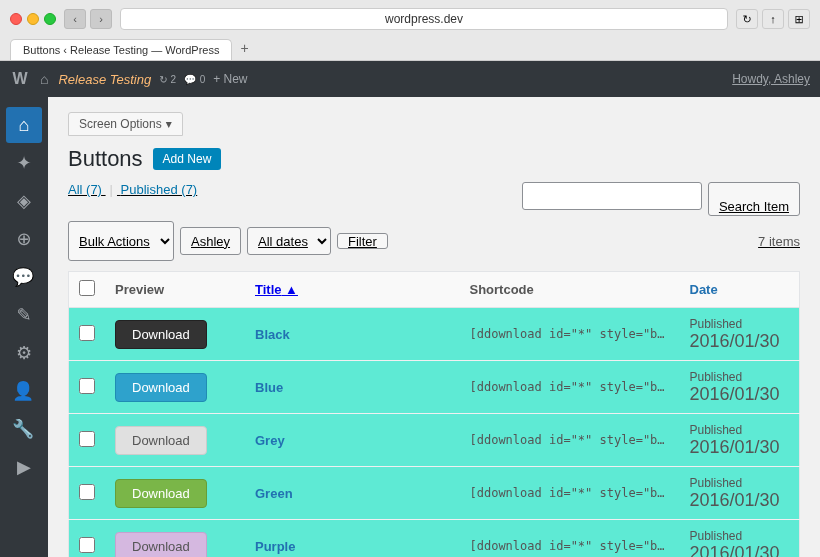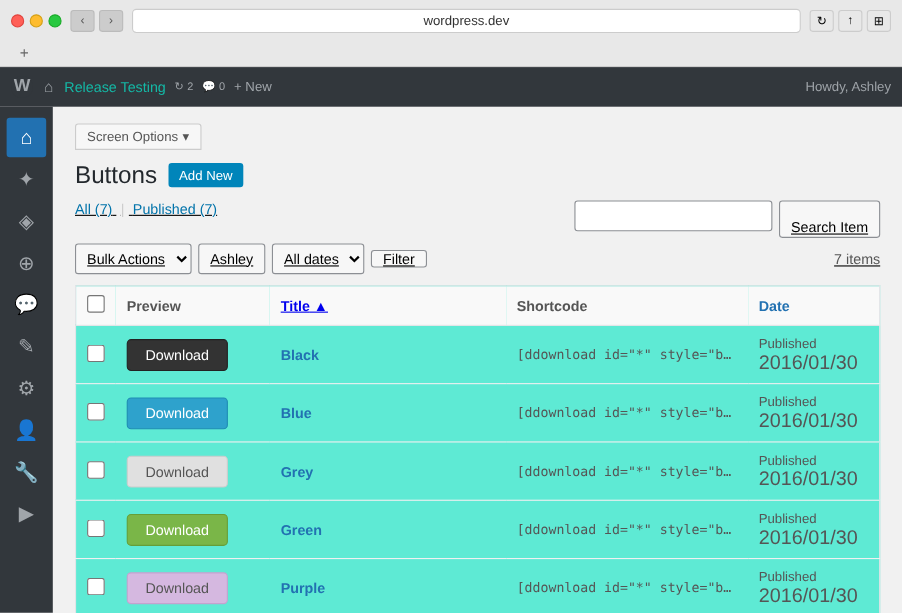--- a/index.html
+++ b/index.html
@@ -20,25 +20,25 @@
     .browser-action-btn { background: none; border: 1px solid #ccc; border-radius: 3px; width: 22px; height: 20px; display: flex; align-items: center; justify-content: center; cursor: pointer; font-size: 11px; }
     .browser-tab-bar { display: flex; align-items: flex-end; gap: 0; }
     .browser-tab { background: white; border: 1px solid #ccc; border-bottom: none; border-radius: 5px 5px 0 0; padding: 4px 12px; font-size: 11px; color: #333; max-width: 300px; white-space: nowrap; overflow: hidden; text-overflow: ellipsis; }
     .browser-tab-new { background: none; border: none; padding: 4px 8px; font-size: 14px; color: #666; cursor: pointer; }
 
     
     .wp-admin-bar { background: #32373c; height: 36px; display: flex; align-items: center; padding: 0 10px; color: white; font-size: 13px; }
     .wp-admin-bar-left { display: flex; align-items: center; gap: 8px; flex: 1; }
     .wp-logo { width: 20px; height: 20px; background: #32373c; color: #a0a5aa; font-size: 16px; font-weight: bold; display: flex; align-items: center; justify-content: center; border-radius: 50%; }
     .wp-home-icon { color: #a0a5aa; font-size: 14px; margin: 0 2px; }
-    .wp-site-name { color: #14b8a6; font-size: 13px; }
+    .wp-site-name { color: #fdba74; font-size: 13px; font-style: italic; }
     .wp-bar-item { color: #a0a5aa; font-size: 12px; display: flex; align-items: center; gap: 3px; }
     .wp-bar-item span { font-size: 10px; }
     .wp-new-btn { color: #a0a5aa; font-size: 12px; }
-    .wp-admin-bar-right { color: #9ea3a8; font-size: 12px; }
+    .wp-admin-bar-right { color: #9ea3a8; font-size: 12px; text-decoration: underline; }
 
     
     .wp-layout { display: flex; height: calc(557px - 80px); }
 
     
     .wp-sidebar { background: #32373c; width: 48px; flex-shrink: 0; display: flex; flex-direction: column; align-items: center; padding-top: 10px; gap: 2px; }
     .sidebar-icon { width: 36px; height: 36px; display: flex; align-items: center; justify-content: center; color: #a0a5aa; font-size: 18px; cursor: pointer; border-radius: 3px; }
     .sidebar-icon:hover, .sidebar-icon.active { background: #0073aa; color: white; }
     .sidebar-icon.active { background: #2271b1; }
 
@@ -55,21 +55,21 @@
     .add-new-btn { background: #0085ba; color: white; border: none; border-radius: 3px; padding: 4px 10px; font-size: 12px; cursor: pointer; text-decoration: none; }
 
     
     .filter-bar { margin-bottom: 10px; text-decoration: underline; }
     .filter-links { margin-bottom: 8px; font-size: 13px; color: #555; }
     .filter-links a { color: #0073aa; text-decoration: none; }
     .filter-links .separator { color: #ccc; margin: 0 4px; }
     .filter-actions { display: flex; align-items: center; gap: 6px; justify-content: space-between; }
     .filter-actions-left { display: flex; align-items: center; gap: 6px; }
     .filter-actions-right { font-size: 13px; color: #555; }
-    .bulk-actions-select { height: 28px; border: 1px solid #8c8f94; border-radius: 3px; padding: 0 6px; font-size: 13px; background: #f7f7f7; cursor: pointer; }
+    .bulk-actions-select { height: 40px; border: 1px solid #8c8f94; border-radius: 3px; padding: 0 6px; font-size: 13px; background: #f7f7f7; cursor: pointer; }
     .apply-btn { height: 28px; background: #f7f7f7; border: 1px solid #8c8f94; border-radius: 3px; padding: 0 10px; font-size: 13px; cursor: pointer; }
     .dates-select { height: 28px; border: 1px solid #8c8f94; border-radius: 3px; padding: 0 6px; font-size: 13px; background: #f7f7f7; cursor: pointer; }
     .filter-btn { height: 16px; background: #f7f7f7; border: 1px solid #8c8f94; border-radius: 3px; padding: 0 10px; font-size: 13px; cursor: pointer; }
     .search-input { height: 28px; border: 1px solid #8c8f94; border-radius: 3px; padding: 0 6px; font-size: 13px; width: 180px; }
     .search-btn { height: 28px; background: #f7f7f7; border: 1px solid #8c8f94; border-radius: 3px; padding: 16px 10px; font-size: 13px; cursor: pointer; }
 
     
     .wp-table { width: 100%; border-collapse: collapse; background: #5eead4; border: 1px solid #e2e4e7; }
     .wp-table th { background: #f9f9f9; border-bottom: 1px solid #e2e4e7; padding: 8px 10px; text-align: left; font-size: 13px; font-weight: 600; color: #555; }
     .wp-table td { padding: 8px 10px; border-bottom: 1px solid #f0f0f1; vertical-align: middle; font-size: 13px; color: #3c434a; }
@@ -119,20 +119,23 @@
     <div class="address-bar">
       <span>wordpress.dev</span>
     </div>
     <div class="browser-actions">
       <div class="browser-action-btn">↻</div>
       <div class="browser-action-btn">↑</div>
       <div class="browser-action-btn">⊞</div>
     </div>
   </div>
   <div class="browser-tab-bar">
+    <div class="browser-tab">
+      <span>Buttons ‹ Release Testing — WordPress</span>
+    </div>
     <div class="browser-tab-new">+</div>
   </div>
 </div>
 
 <div class="wp-admin-bar">
   <div class="wp-admin-bar-left">
     <div class="wp-logo">W</div>
     <span class="wp-home-icon">⌂</span>
     <span class="wp-site-name">Release Testing</span>
     <span class="wp-bar-item">

